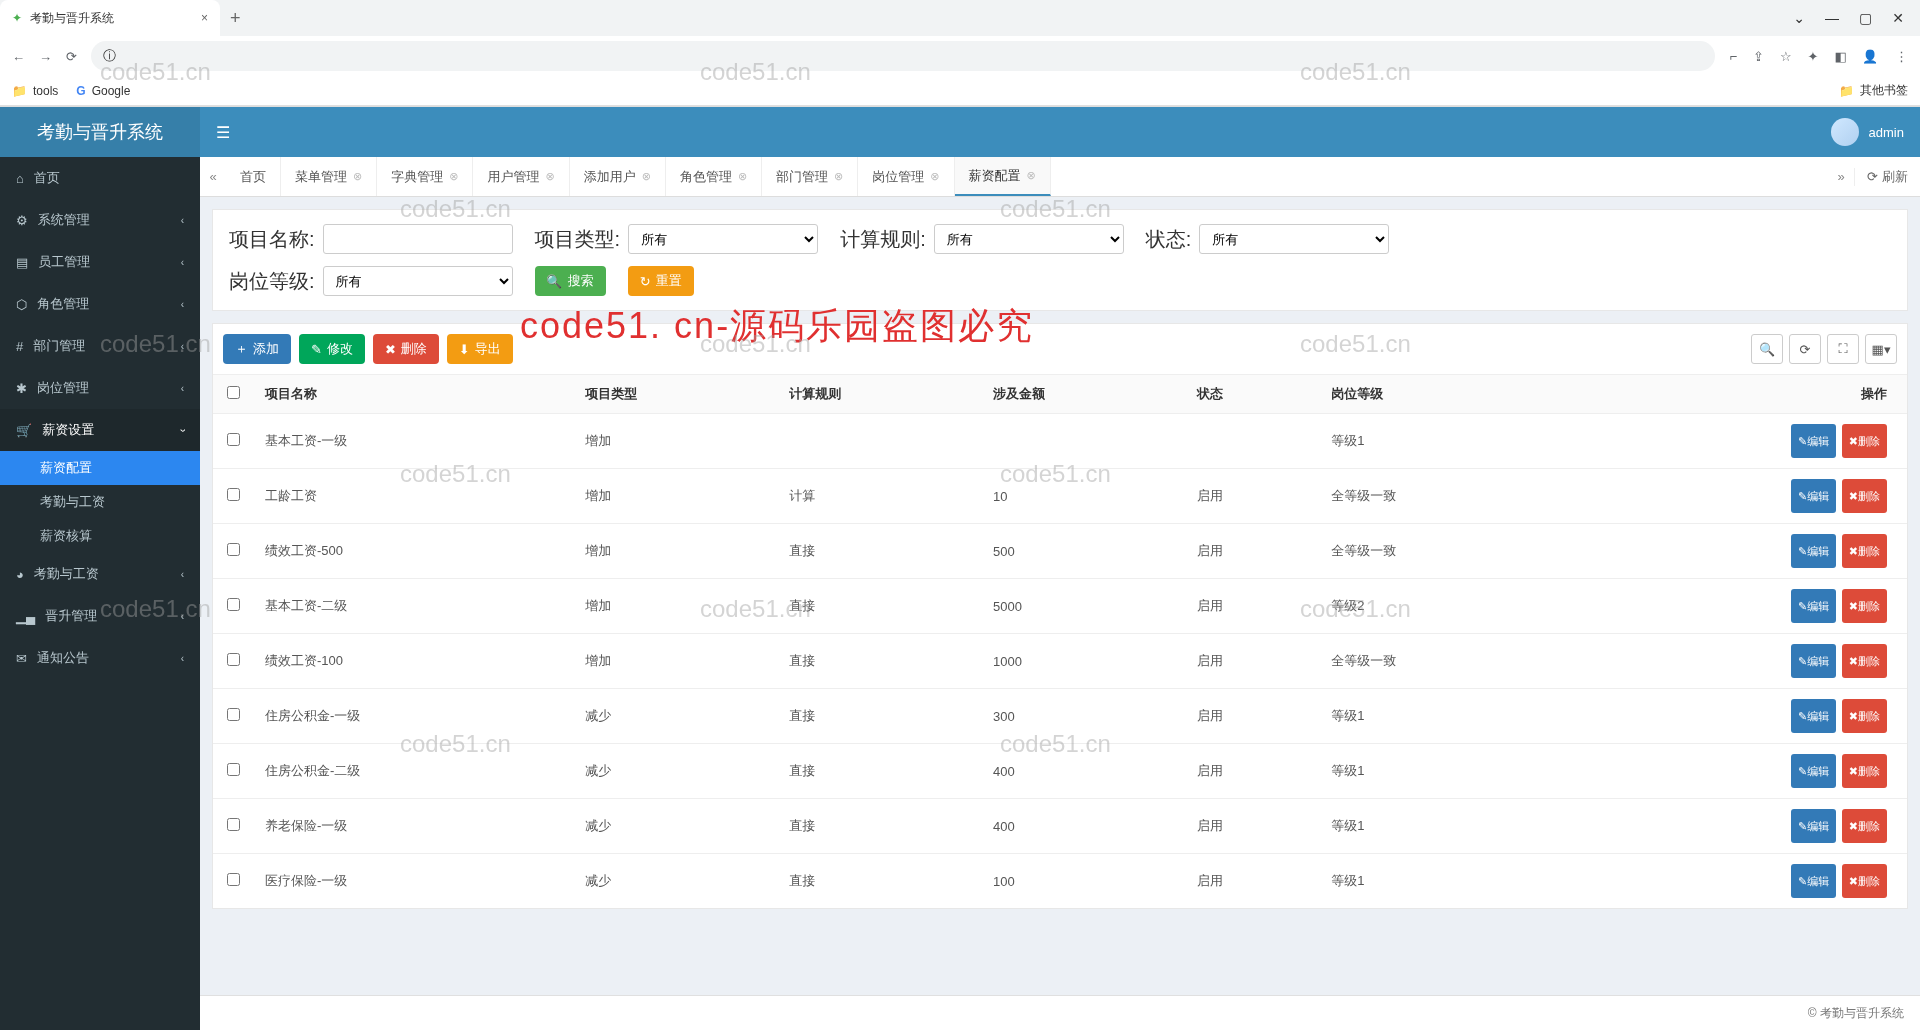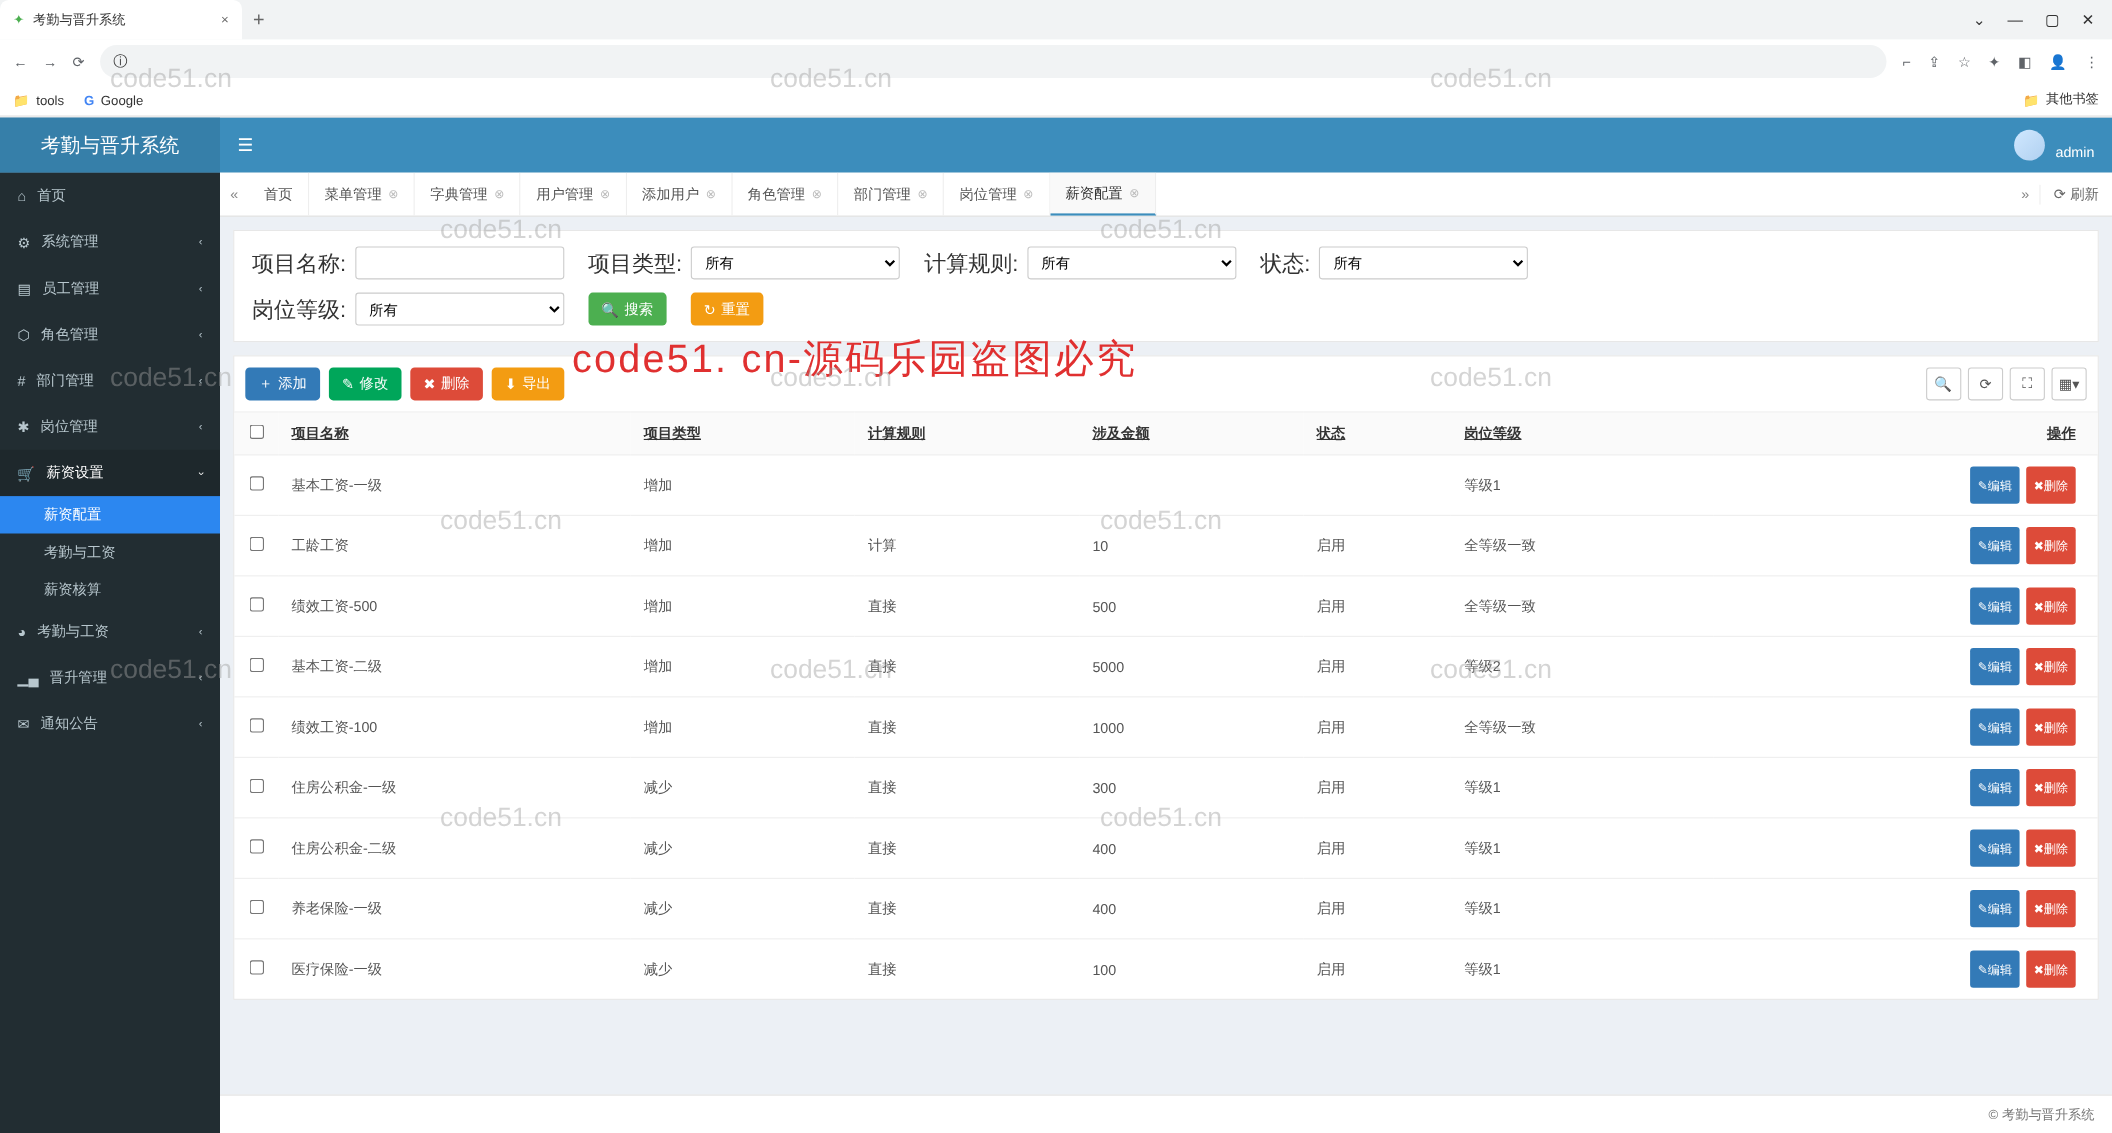--- a/index.html
+++ b/index.html
@@ -20,21 +20,21 @@
 .browser-addr .url-wrap input { flex: 1; border: none; background: transparent; outline: none; font-size: 14px; color: #333; }
 .browser-addr .right-icons { display: flex; gap: 16px; color: #5f6368; }
 .bookmarks-bar { display: flex; align-items: center; height: 30px; padding: 0 12px; gap: 18px; font-size: 12px; background: #fff; border-bottom: 1px solid #e0e0e0; }
 .bookmarks-bar .bm { display: flex; gap: 6px; align-items: center; cursor: pointer; }
 .bookmarks-bar .right { margin-left: auto; }
 
 
 .app-topbar { display: flex; align-items: center; height: 50px; background: #3c8dbc; color: #fff; }
 .app-brand { width: 200px; background: #367fa9; height: 100%; display: flex; align-items: center; justify-content: center; font-size: 18px; font-weight: 500; }
 .hamburger { padding: 0 16px; cursor: pointer; font-size: 16px; }
-.app-user { margin-left: auto; display: flex; align-items: flex-end; gap: 10px; padding: 0 16px; }
+.app-user { margin-left: auto; display: flex; align-items: center; gap: 10px; padding: 0 16px; }
 .avatar { width: 28px; height: 28px; border-radius: 50%; background: linear-gradient(135deg,#d0e8ff,#b0d0f0); }
 
 
 .app-body { display: flex; height: calc(100vh - 156px); }
 .sidebar { width: 200px; background: #222d32; color: #b8c7ce; overflow-y: auto; }
 .sidebar-item { display: flex; align-items: center; padding: 12px 16px; cursor: pointer; gap: 10px; }
 .sidebar-item .chev { margin-left: auto; font-size: 10px; }
 .sidebar-item.open { background: #1e282c; color: #fff; }
 .sidebar-item.open .chev { transform: rotate(-90deg); }
 .sub-item { padding: 8px 16px 8px 40px; cursor: pointer; font-size: 13px; }
@@ -68,21 +68,21 @@
 .btn-green { background: #4caf50; }
 .btn-sm { height: 34px; padding: 0 7px; font-size: 11px; border-radius: 3px; }
 
 .table-panel { background: #fff; border: 1px solid #e7e7e7; }
 .toolbar { display: flex; align-items: center; padding: 10px; gap: 8px; }
 .toolbar-right { margin-left: auto; display: flex; gap: 6px; }
 .icon-btn { width: 32px; height: 30px; border: 1px solid #ccc; background: #fff; border-radius: 3px; display: flex; align-items: center; justify-content: center; cursor: pointer; color: #555; }
 
 table { width: 100%; border-collapse: collapse; }
 th, td { text-align: left; padding: 10px 12px; border-top: 1px solid #eee; font-size: 13px; }
-th { background: #fafafa; font-weight: 600; color: #333; text-decoration: underline; }
+th { background: #fafafa; font-weight: 600; color: #333; }
 td { color: #555; }
 .check-col { width: 40px; text-align: center; }
 .ops-col { text-align: right; padding-right: 20px; }
 .ops-col .btn { margin-left: 2px; }
 
 .footer { height: 36px; background: #fff; border-top: 1px solid #e0e0e0; display: flex; align-items: center; justify-content: flex-end; padding: 0 16px; color: #777; font-size: 12px; }
 
 
 .watermark { position: absolute; color: rgba(160,160,160,0.45); font-size: 24px; pointer-events: none; font-family: Arial; }
 .watermark-red { position: absolute; color: #e03030; font-size: 36px; pointer-events: none; font-weight: 500; letter-spacing: 2px; }

